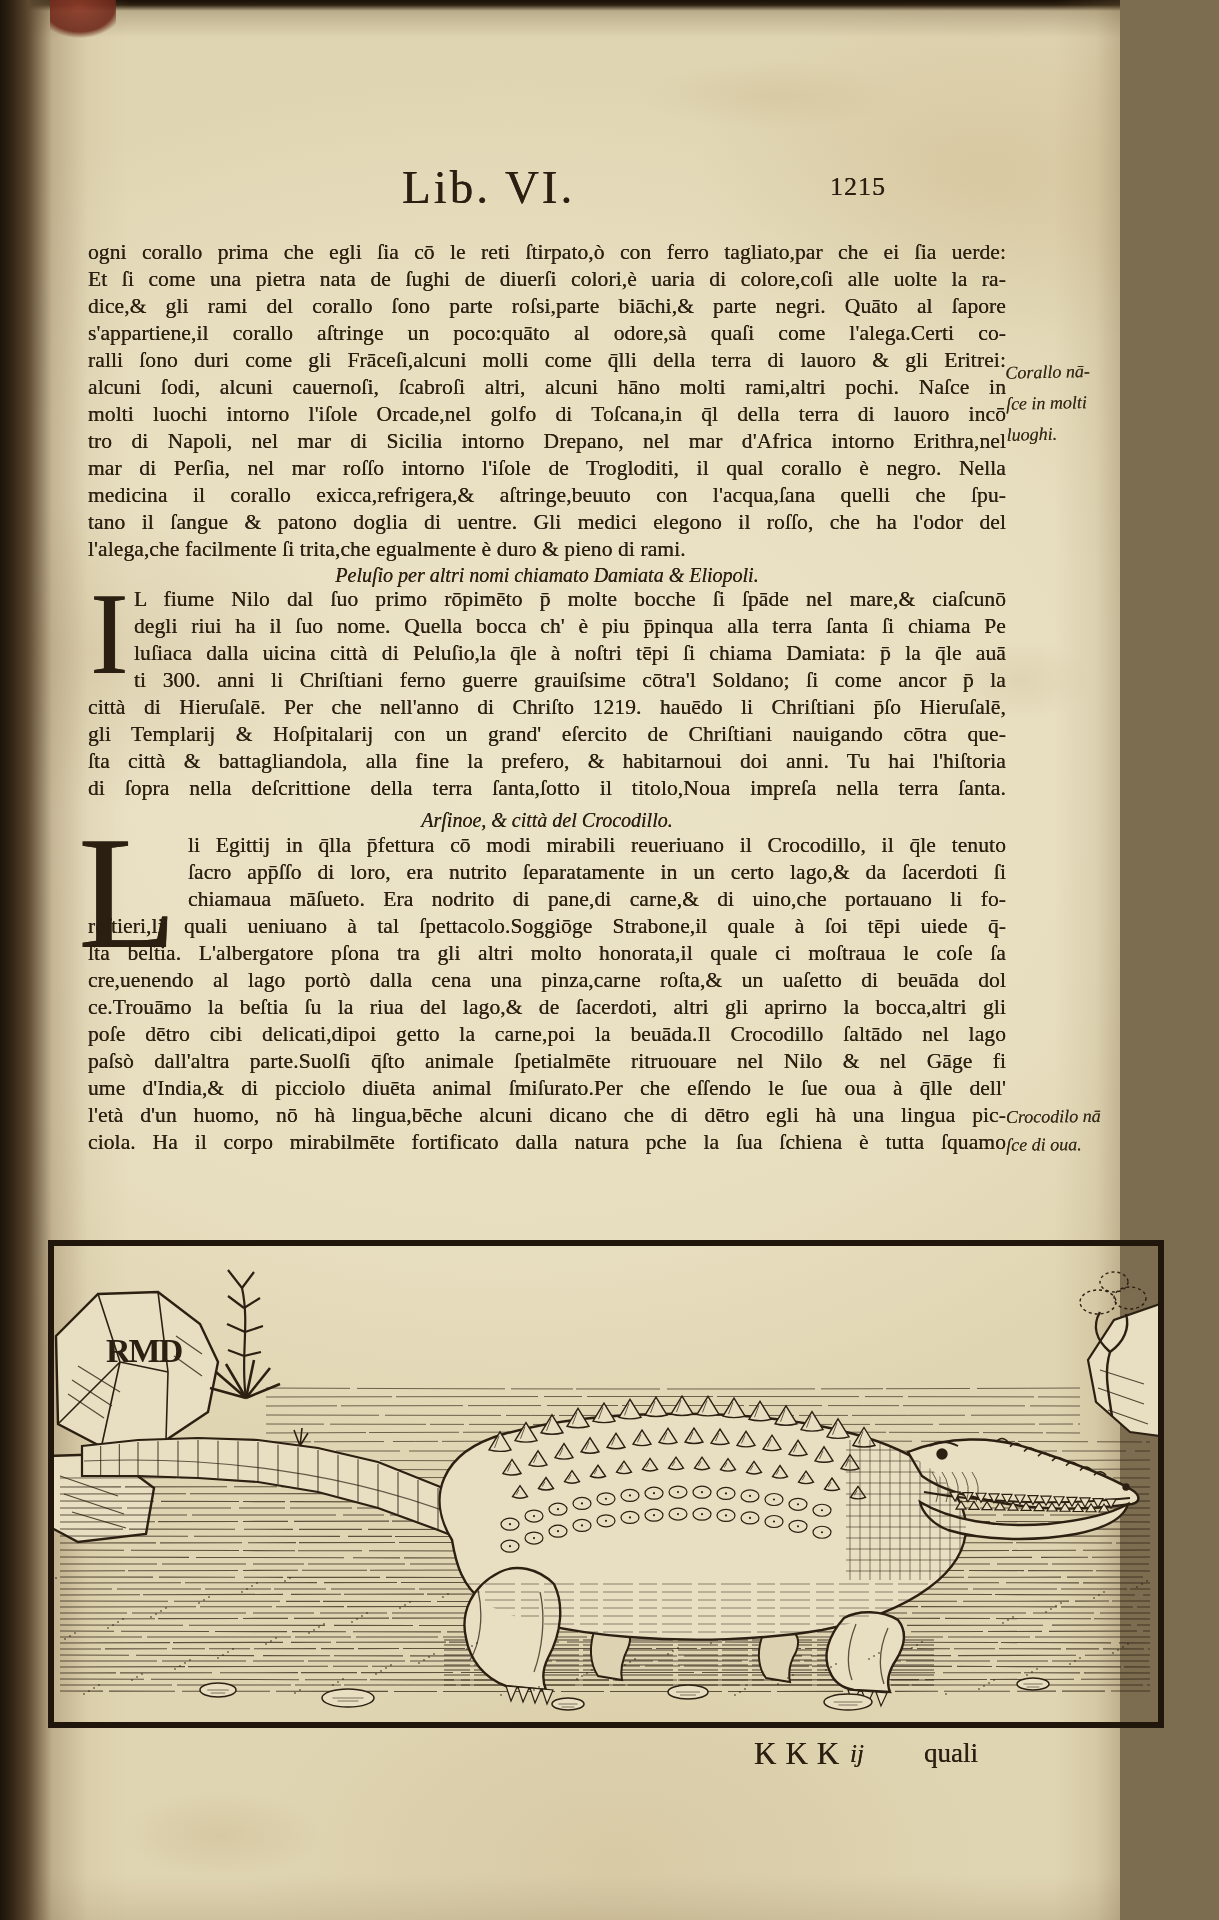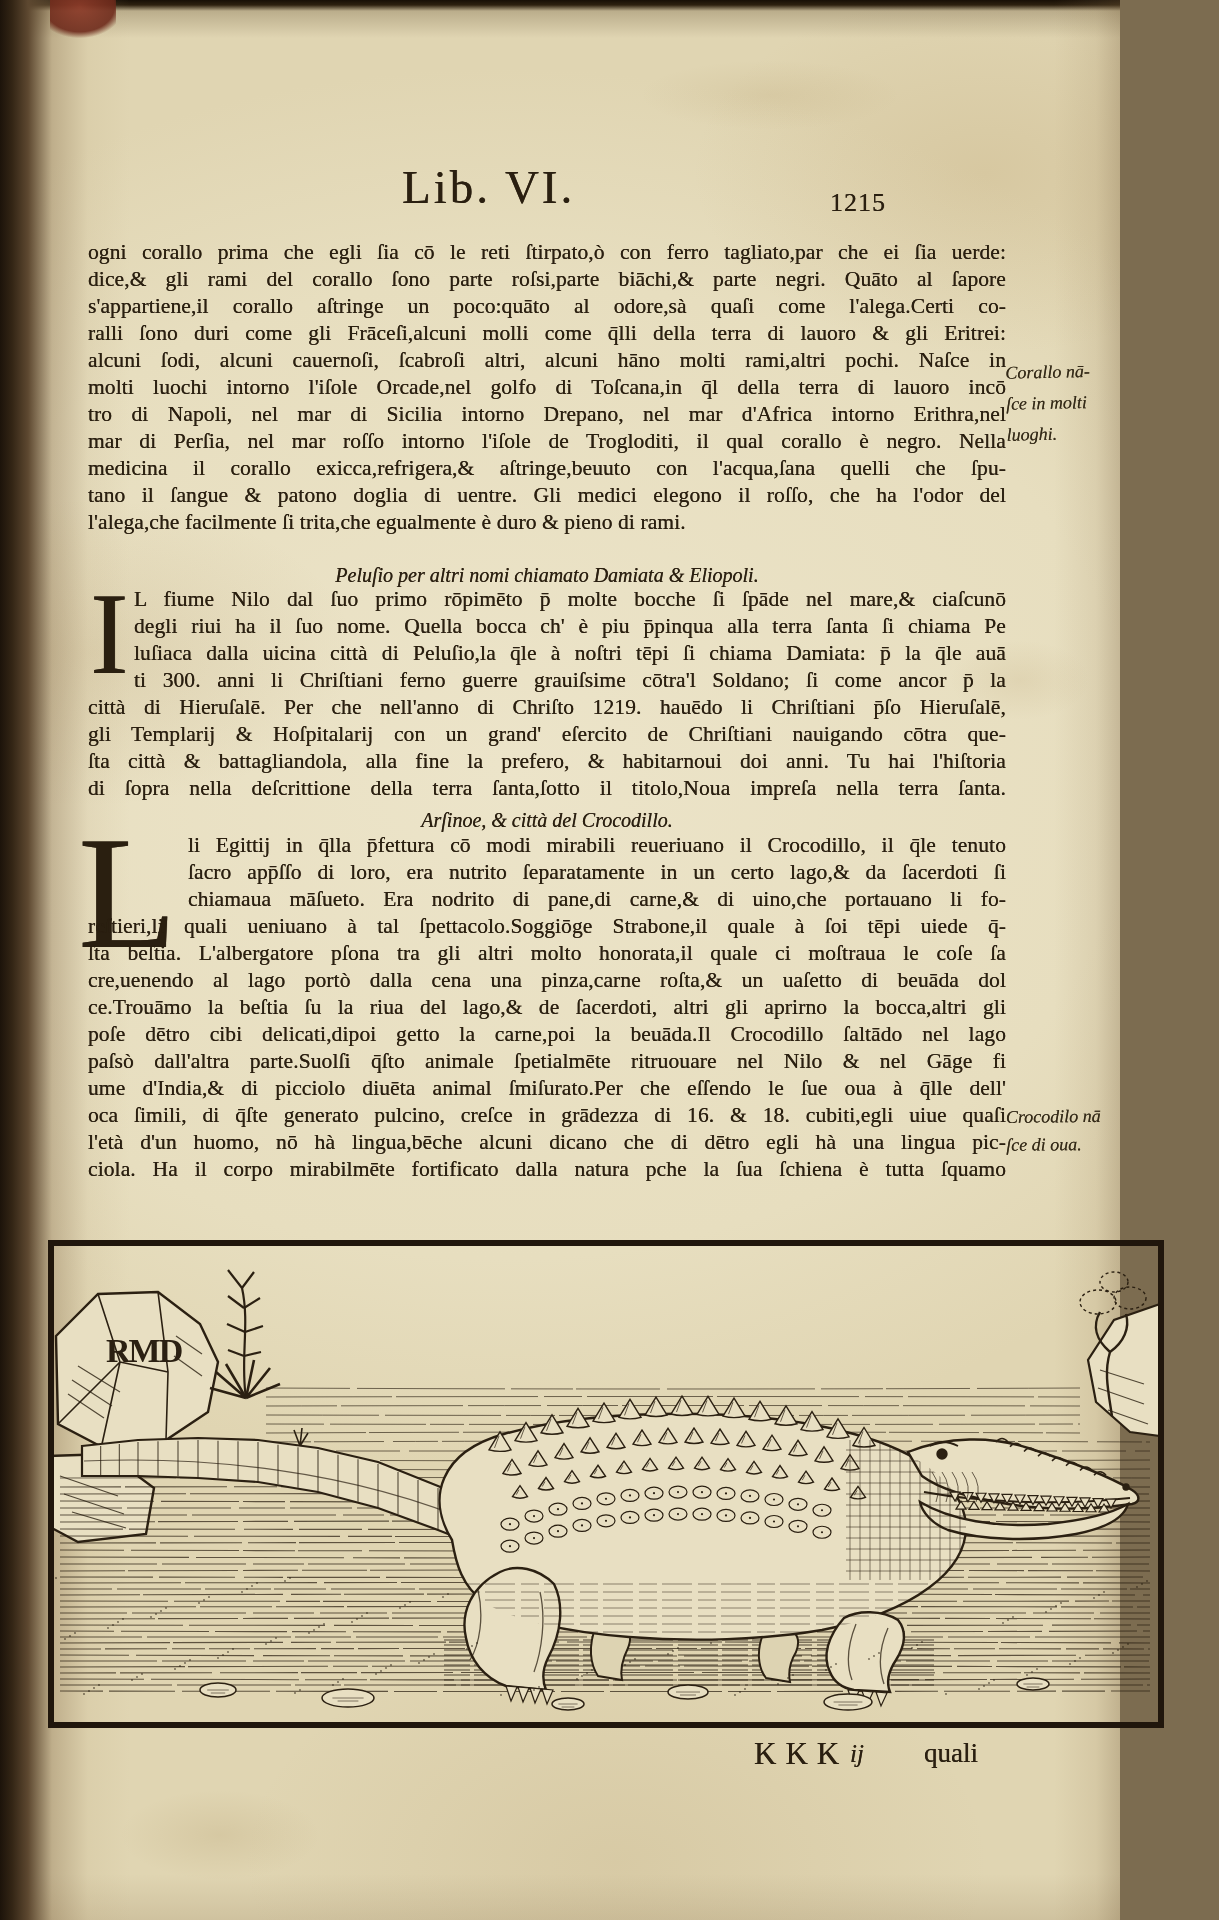--- a/index.html
+++ b/index.html
@@ -13,21 +13,21 @@
       radial-gradient(420px 260px at 88% 9%,rgba(168,132,72,.16),rgba(0,0,0,0) 70%),
       radial-gradient(380px 220px at 8% 34%,rgba(150,118,64,.14),rgba(0,0,0,0) 70%),
       radial-gradient(520px 320px at 55% 97%,rgba(158,128,78,.13),rgba(0,0,0,0) 72%),
       radial-gradient(900px 700px at 45% 40%,#ece4c9,#e7debf 70%,#e0d5b2 100%);
   }
   .patch{position:absolute;left:50px;top:-6px;width:66px;height:52px;border-radius:0 0 22px 10px;
     background:radial-gradient(56px 40px at 45% 25%,#8d3a28,#6e2a1b 62%,rgba(110,42,27,0) 78%);opacity:.9;}
   .stain{position:absolute;border-radius:50%;pointer-events:none;}
   .ink{color:#2a1f10;text-shadow:0 0 .5px rgba(42,31,16,.85),.4px .4px 0 rgba(42,31,16,.22);}
   .rh-title{position:absolute;left:402px;top:160px;font-size:47px;letter-spacing:3px;}
-  .rh-num{position:absolute;left:830px;top:188px;font-size:26px;letter-spacing:1px;}
+  .rh-num{position:absolute;left:830px;top:172px;font-size:26px;letter-spacing:1px;}
   .line{position:relative;width:918px;height:27px;line-height:27px;font-size:21.5px;
         text-align:justify;text-align-last:justify;white-space:normal;letter-spacing:.1px;}
   .nj{text-align-last:left;}
   .ind46{margin-left:46px;width:872px;}
   .ind100{margin-left:100px;width:818px;}
   .block{position:absolute;left:88px;width:918px;}
   .heading{position:absolute;left:88px;width:918px;text-align:center;font-style:italic;font-size:20px;height:24px;line-height:24px;}
   .dropcap{position:absolute;font-family:"Liberation Serif",serif;}
   #dc1{left:90px;top:582px;font-size:116px;line-height:104px;}
   #dc2{left:78px;top:822px;font-size:162px;line-height:142px;}
@@ -47,20 +47,21 @@
   <div class="patch"></div>
   <div class="stain" style="left:950px;top:640px;width:140px;height:80px;background:radial-gradient(closest-side,rgba(150,115,55,.10),rgba(0,0,0,0));"></div>
   <div class="stain" style="left:120px;top:1790px;width:200px;height:90px;background:radial-gradient(closest-side,rgba(140,108,52,.12),rgba(0,0,0,0));"></div>
   <div class="stain" style="left:640px;top:60px;width:260px;height:70px;background:radial-gradient(closest-side,rgba(150,118,60,.10),rgba(0,0,0,0));"></div>
 
   <div class="rh-title ink">Lib. VI.</div>
   <div class="rh-num ink">1215</div>
 
   <div class="block" style="top:239px;">
     <div class="line ink">ogni corallo prima che egli ſia cō le reti ſtirpato,ò con ferro tagliato,par che ei ſia uerde:</div>
+    <div class="line ink">Et ſi come una pietra nata de ſughi de diuerſi colori,è uaria di colore,coſi alle uolte la ra-</div>
     <div class="line ink">dice,&amp; gli rami del corallo ſono parte roſsi,parte biāchi,&amp; parte negri. Quāto al ſapore</div>
     <div class="line ink">s'appartiene,il corallo aſtringe un poco:quāto al odore,sà quaſi come l'alega.Certi co-</div>
     <div class="line ink">ralli ſono duri come gli Frāceſi,alcuni molli come q̄lli della terra di lauoro &amp; gli Eritrei:</div>
     <div class="line ink">alcuni ſodi, alcuni cauernoſi, ſcabroſi altri, alcuni hāno molti rami,altri pochi. Naſce in</div>
     <div class="line ink">molti luochi intorno l'iſole Orcade,nel golfo di Toſcana,in q̄l della terra di lauoro incō</div>
     <div class="line ink">tro di Napoli, nel mar di Sicilia intorno Drepano, nel mar d'Africa intorno Erithra,nel</div>
     <div class="line ink">mar di Perſia, nel mar roſſo intorno l'iſole de Trogloditi, il qual corallo è negro. Nella</div>
     <div class="line ink">medicina il corallo exicca,refrigera,&amp; aſtringe,beuuto con l'acqua,ſana quelli che ſpu-</div>
     <div class="line ink">tano il ſangue &amp; patono doglia di uentre. Gli medici elegono il roſſo, che ha l'odor del</div>
     <div class="line nj ink">l'alega,che facilmente ſi trita,che egualmente è duro &amp; pieno di rami.</div>
@@ -85,21 +86,20 @@
     <div class="line ind100 ink">li Egittij in q̄lla p̄fettura cō modi mirabili reueriuano il Crocodillo, il q̄le tenuto</div>
     <div class="line ind100 ink">ſacro app̄ſſo di loro, era nutrito ſeparatamente in un certo lago,&amp; da ſacerdoti ſi</div>
     <div class="line ind100 ink">chiamaua māſueto. Era nodrito di pane,di carne,&amp; di uino,che portauano li fo-</div>
     <div class="line ink">reſtieri,li quali ueniuano à tal ſpettacolo.Soggiōge Strabone,il quale à ſoi tēpi uiede q̄-</div>
     <div class="line ink">ſta beſtia. L'albergatore pſona tra gli altri molto honorata,il quale ci moſtraua le coſe ſa</div>
     <div class="line ink">cre,uenendo al lago portò dalla cena una pinza,carne roſta,&amp; un uaſetto di beuāda dol</div>
     <div class="line ink">ce.Trouāmo la beſtia ſu la riua del lago,&amp; de ſacerdoti, altri gli aprirno la bocca,altri gli</div>
     <div class="line ink">poſe dētro cibi delicati,dipoi getto la carne,poi la beuāda.Il Crocodillo ſaltādo nel lago</div>
     <div class="line ink">paſsò dall'altra parte.Suolſi q̄ſto animale ſpetialmēte ritruouare nel Nilo &amp; nel Gāge fi</div>
     <div class="line ink">ume d'India,&amp; di picciolo diuēta animal ſmiſurato.Per che eſſendo le ſue oua à q̄lle dell'</div>
-    <div class="line ink">oca ſimili, di q̄ſte generato pulcino, creſce in grādezza di 16. &amp; 18. cubiti,egli uiue quaſi</div>
     <div class="line ink">l'età d'un huomo, nō hà lingua,bēche alcuni dicano che di dētro egli hà una lingua pic-</div>
     <div class="line ink">ciola. Ha il corpo mirabilmēte fortificato dalla natura pche la ſua ſchiena è tutta ſquamo</div>
   </div>
 
   <div class="mnote" id="mnote1">
     <div>Corallo nā-</div>
     <div>ſce in molti</div>
     <div>luoghi.</div>
   </div>
   <div class="mnote" id="mnote2">

